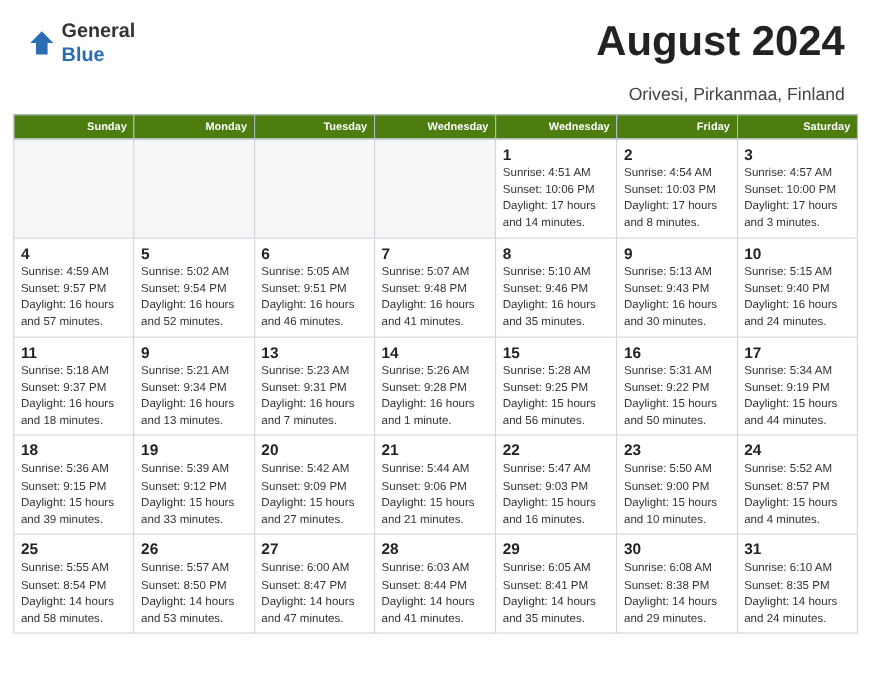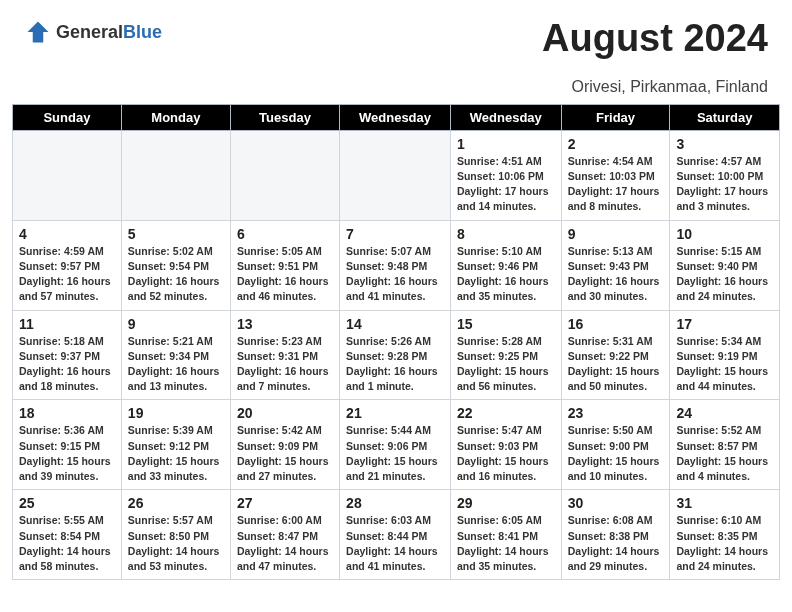--- a/index.html
+++ b/index.html
@@ -1,31 +1,31 @@
 <!DOCTYPE html>
 <html><head>
   <meta charset="utf-8">
   <style>
     * { box-sizing: border-box; margin: 0; padding: 0; }
     body { font-family: Arial, sans-serif; background: #fff; width: 792px; min-height: 612px; }
     .header { display: flex; justify-content: space-between; align-items: flex-start; padding: 18px 24px 8px 24px; }
     .logo { display: flex; align-items: center; }
-    .logo-text { display: flex; flex-direction: row; }
+    .logo-text { display: flex; flex-direction: column; }
     .logo-general { font-size: 18px; font-weight: bold; color: #333; }
     .logo-blue { font-size: 18px; font-weight: bold; color: #2a6db5; }
     .logo-icon { width: 28px; height: 28px; margin-right: 4px; }
     .title-block { text-align: right; }
     .main-title { font-size: 38px; font-weight: bold; color: #222; line-height: 1.1; }
     .subtitle { font-size: 16px; color: #444; margin-top: 18px; }
     .calendar { width: 100%; border-collapse: collapse; margin: 0 0 0 0; }
-    .calendar th { background: #000000; color: #fff; text-align: center; padding: 5px 6px; font-size: 13px; border: 1px solid #b0b8c8; }
+    .calendar th { background: #4d7c0f; color: #fff; text-align: right; padding: 5px 6px; font-size: 10px; border: 1px solid #b0b8c8; }
     .calendar td { vertical-align: top; padding: 5px 6px; font-size: 11px; color: #333; border: 1px solid #d0d4db; min-height: 80px; width: 113px; background: #fff; }
     .calendar td.empty { background: #f5f6f8; }
     .day-num { font-size: 14px; font-weight: bold; color: #222; display: block; margin-bottom: 2px; }
-    .day-info { font-size: 10.5px; color: #333; line-height: 1.45; font-weight: bold; }
+    .day-info { font-size: 10.5px; color: #333; line-height: 1.45; }
     .calendar-wrap { padding: 0 12px 12px 12px; }
   </style>
 </head>
 <body>
 
 <div class="header">
   <div class="logo">
     <svg class="logo-icon" viewBox="0 0 32 32">
       <polygon points="16,4 28,16 22,16 22,28 10,28 10,16 4,16" fill="#2a6db5"></polygon>
     </svg>

